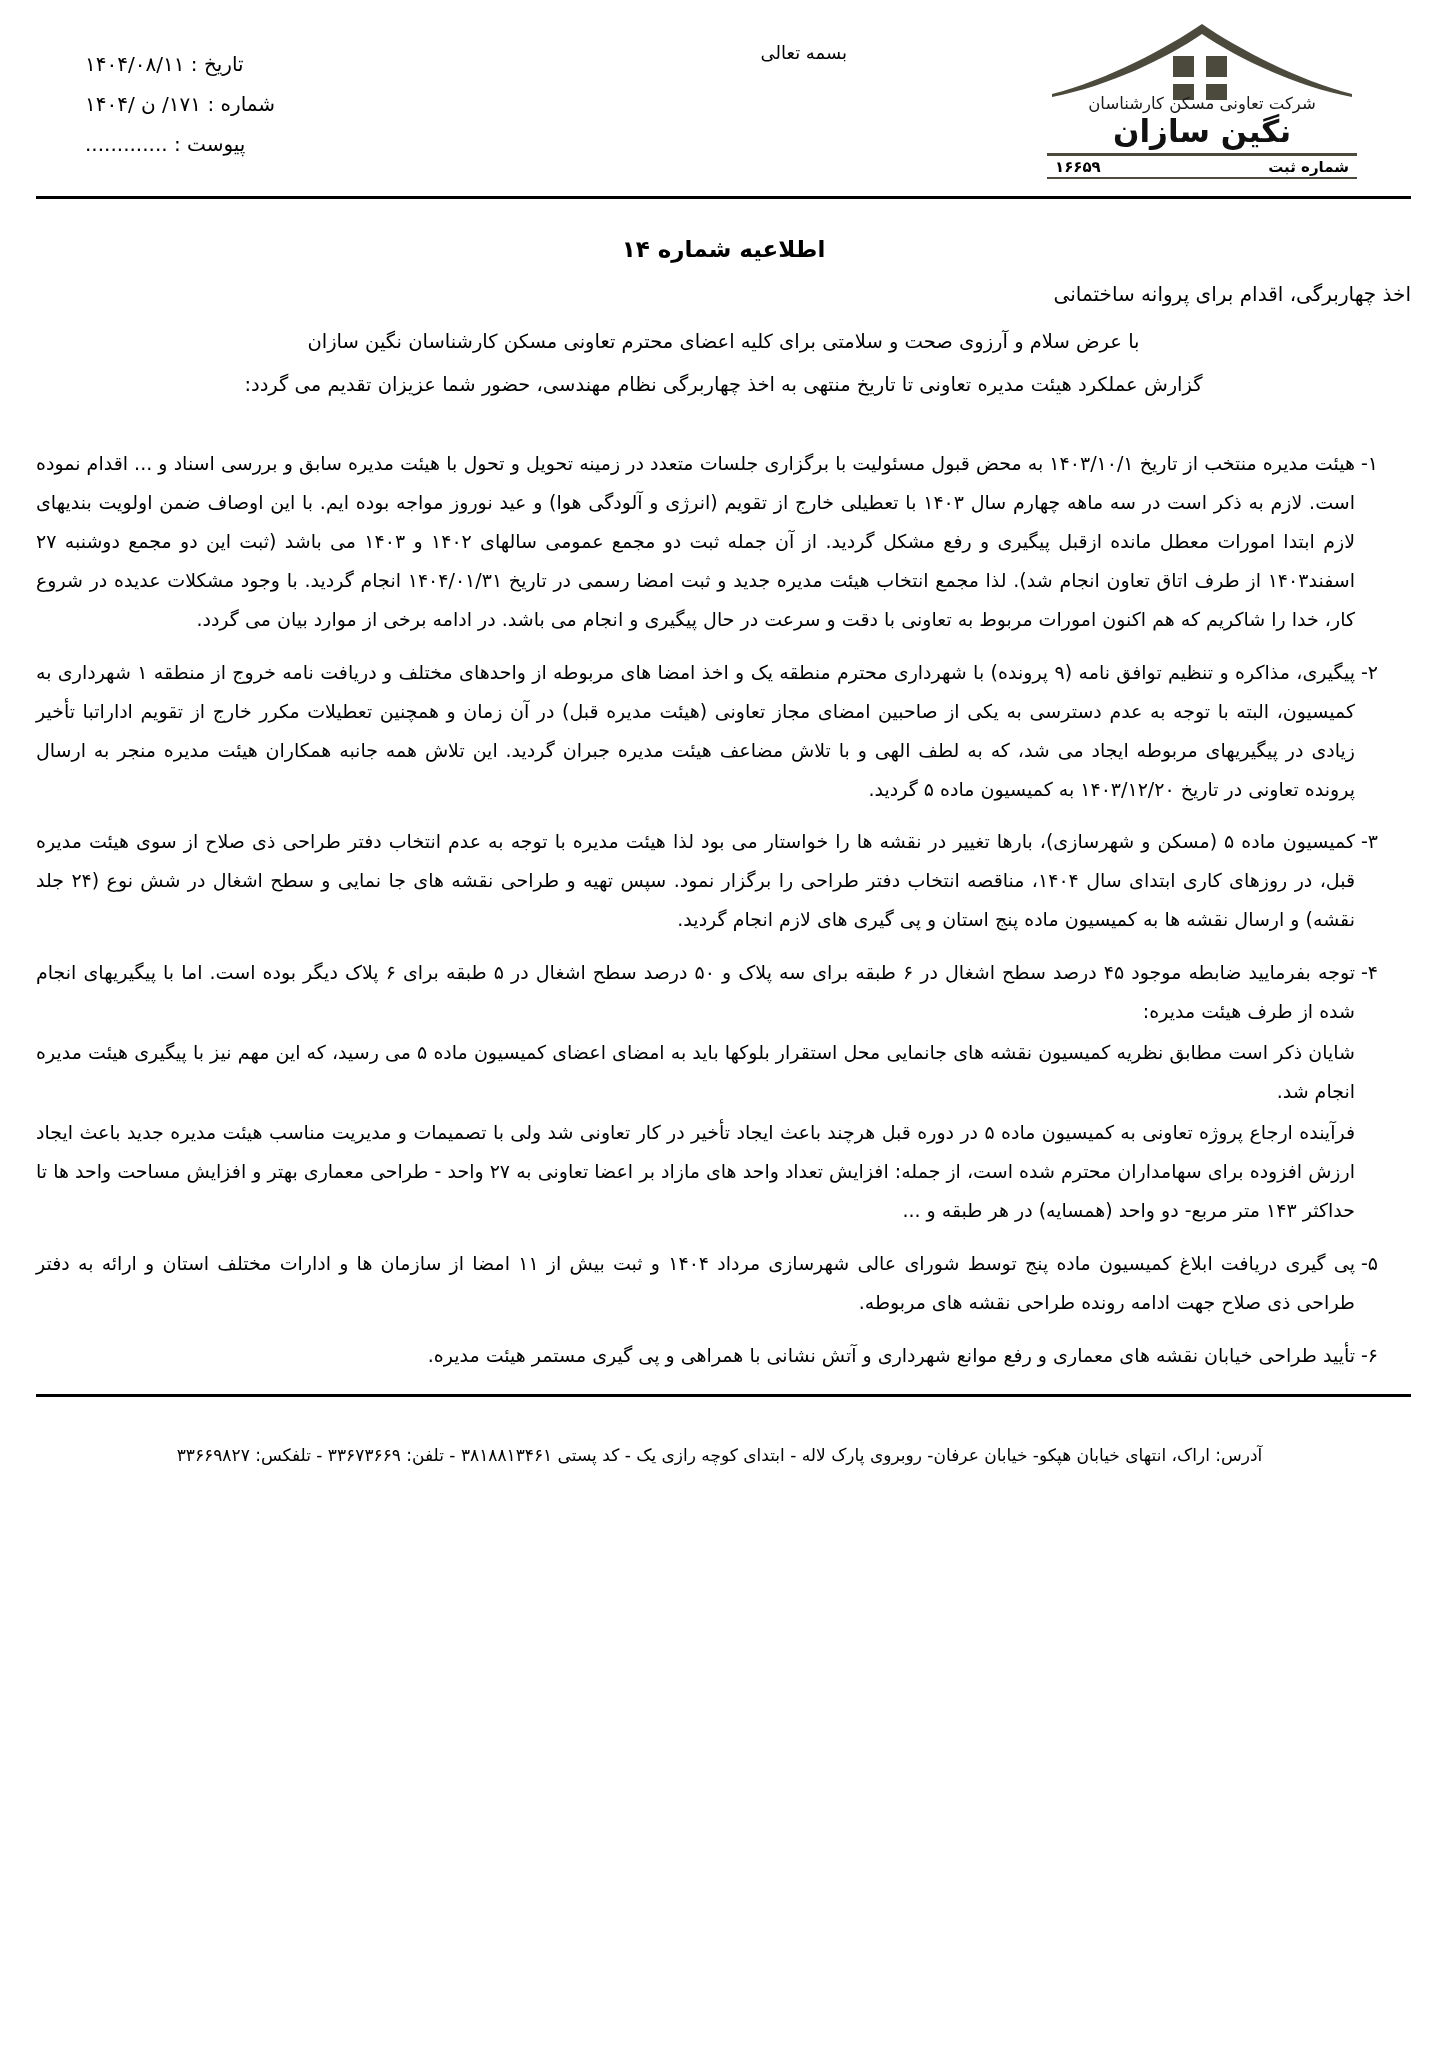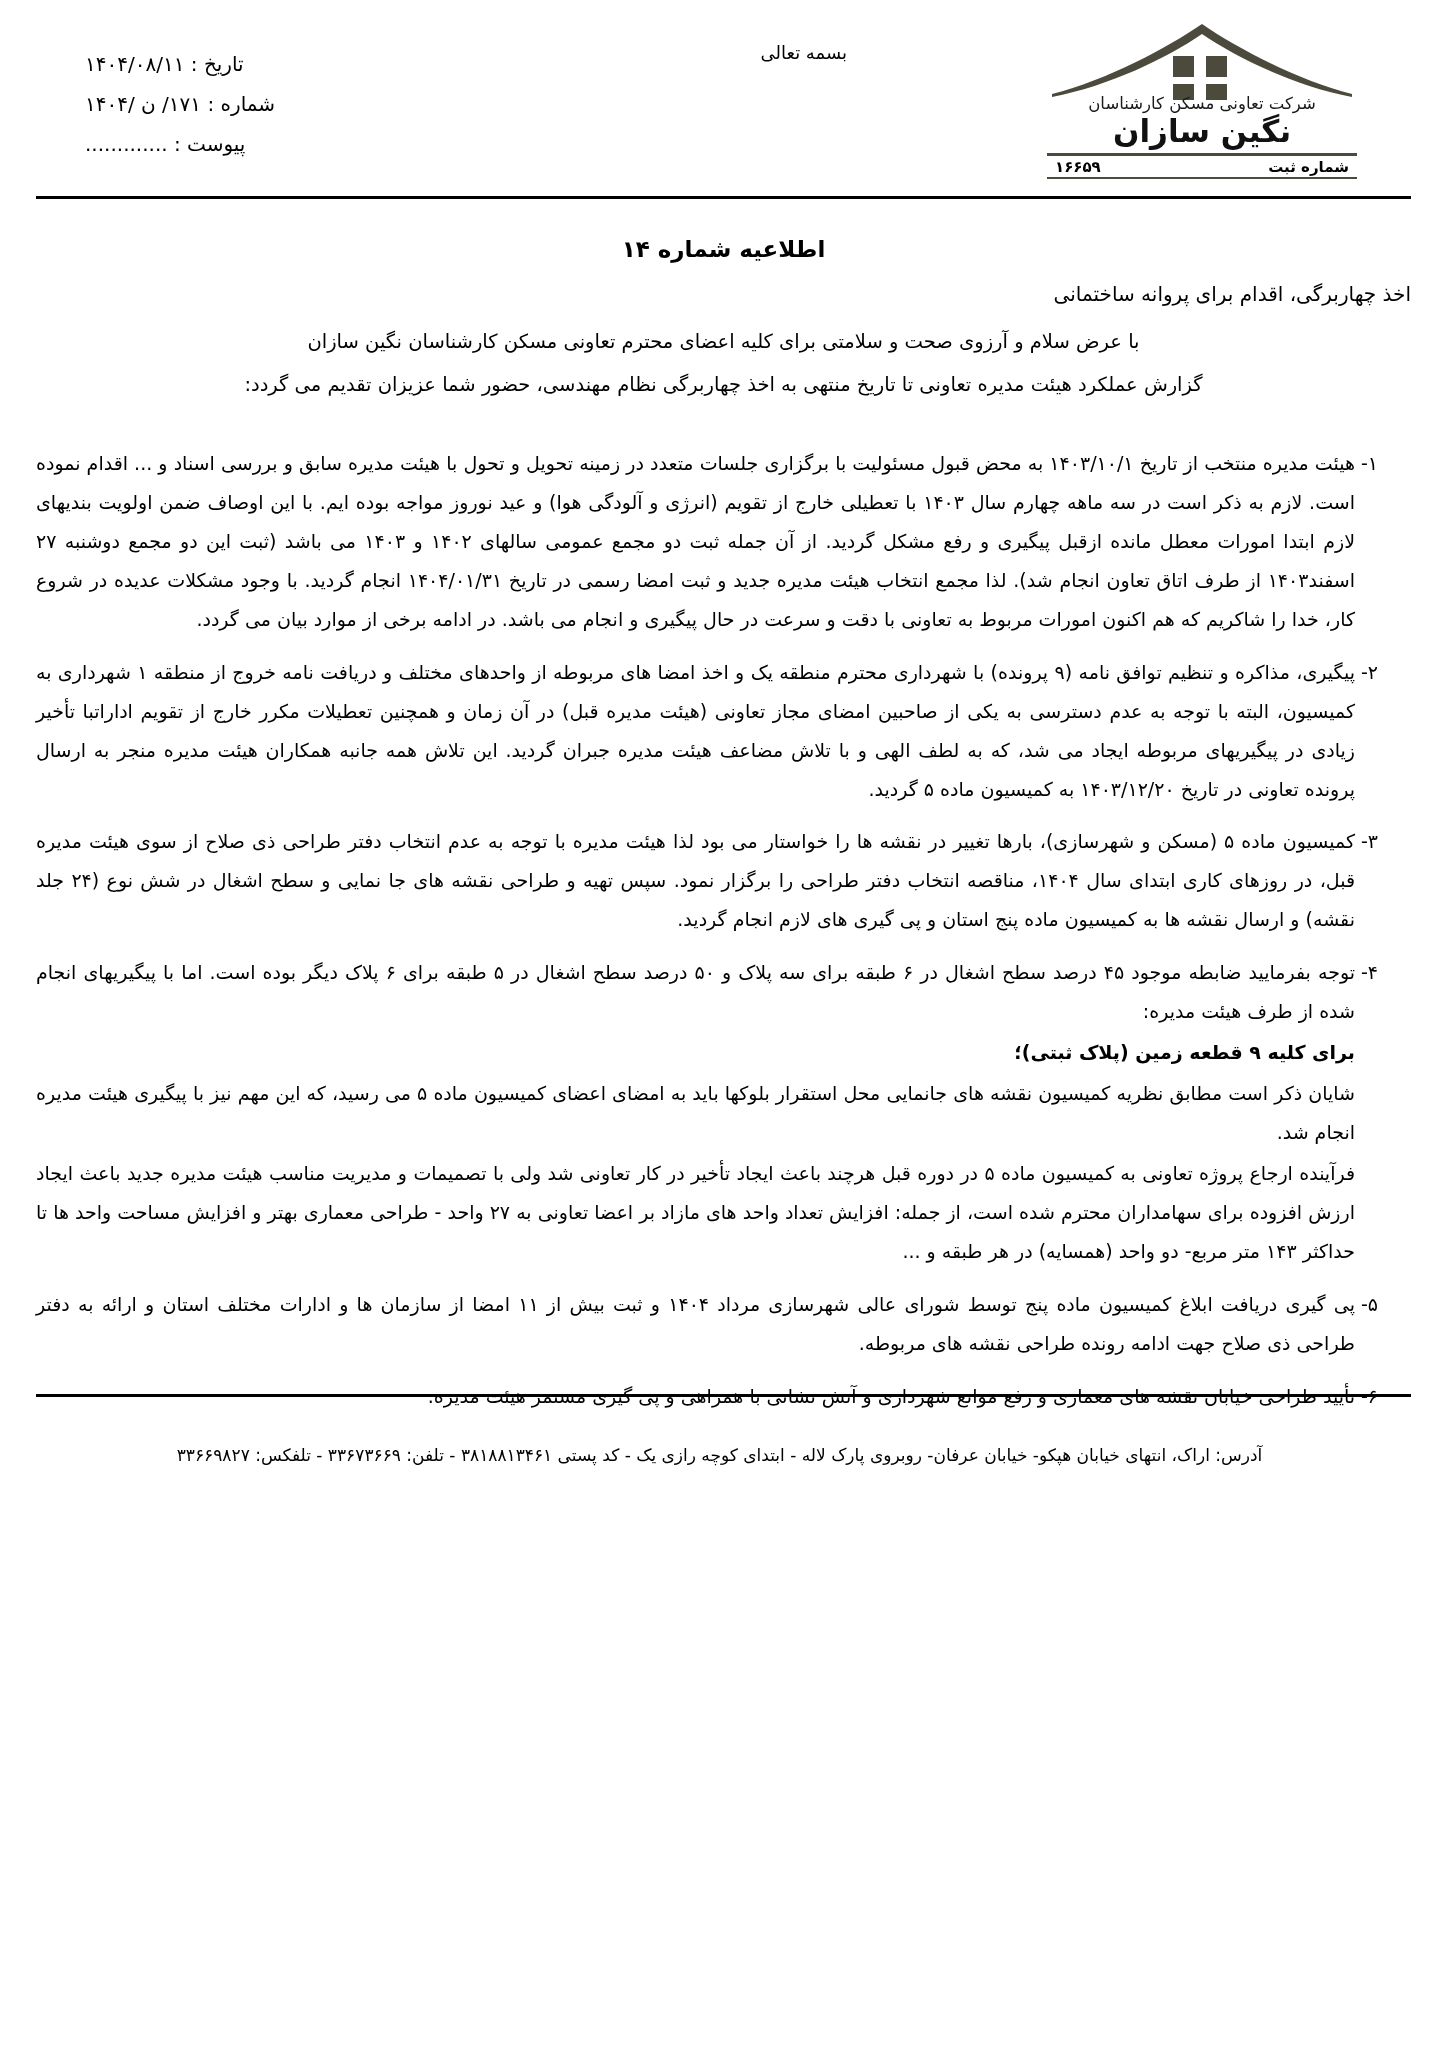--- a/index.html
+++ b/index.html
@@ -250,21 +250,20 @@
       </li>
 
       <li>
         <span class="marker">۳-</span>
         <p>کمیسیون ماده ۵ (مسکن و شهرسازی)، بارها تغییر در نقشه ها را خواستار می بود لذا هیئت مدیره با توجه به عدم انتخاب دفتر طراحی ذی صلاح از سوی هیئت مدیره قبل، در روزهای کاری ابتدای سال ۱۴۰۴، مناقصه انتخاب دفتر طراحی را برگزار نمود. سپس تهیه و طراحی نقشه های جا نمایی و سطح اشغال در شش نوع (۲۴ جلد نقشه) و ارسال نقشه ها به کمیسیون ماده پنج استان و پی گیری های لازم انجام گردید.</p>
       </li>
 
       <li>
         <span class="marker">۴-</span>
         <p class="blk">توجه بفرمایید ضابطه موجود ۴۵ درصد سطح اشغال در ۶ طبقه برای سه پلاک و ۵۰ درصد سطح اشغال در ۵ طبقه برای ۶ پلاک دیگر بوده است. اما با پیگیریهای انجام شده از طرف هیئت مدیره:</p>
-        <p class="bold-line blk">برای کلیه ۹ قطعه زمین (پلاک ثبتی)؛</p>
         <p class="blk">شایان ذکر است مطابق نظریه کمیسیون نقشه های جانمایی محل استقرار بلوکها باید به امضای اعضای کمیسیون ماده ۵ می رسید، که این مهم نیز با پیگیری هیئت مدیره انجام شد.</p>
         <p class="blk">فرآینده ارجاع پروژه تعاونی به کمیسیون ماده ۵ در دوره قبل هرچند باعث ایجاد تأخیر در کار تعاونی شد ولی با تصمیمات و مدیریت مناسب هیئت مدیره جدید باعث ایجاد ارزش افزوده برای سهامداران محترم شده است، از جمله: افزایش تعداد واحد های مازاد بر اعضا تعاونی به ۲۷ واحد - طراحی معماری بهتر و افزایش مساحت واحد ها تا حداکثر ۱۴۳ متر مربع- دو واحد (همسایه) در هر طبقه و ...</p>
       </li>
 
       <li>
         <span class="marker">۵-</span>
         <p>پی گیری دریافت ابلاغ کمیسیون ماده پنج توسط شورای عالی شهرسازی مرداد ۱۴۰۴ و ثبت بیش از ۱۱ امضا از سازمان ها و ادارات مختلف استان و ارائه به دفتر طراحی ذی صلاح جهت ادامه رونده طراحی نقشه های مربوطه.</p>
       </li>
 
       <li>

